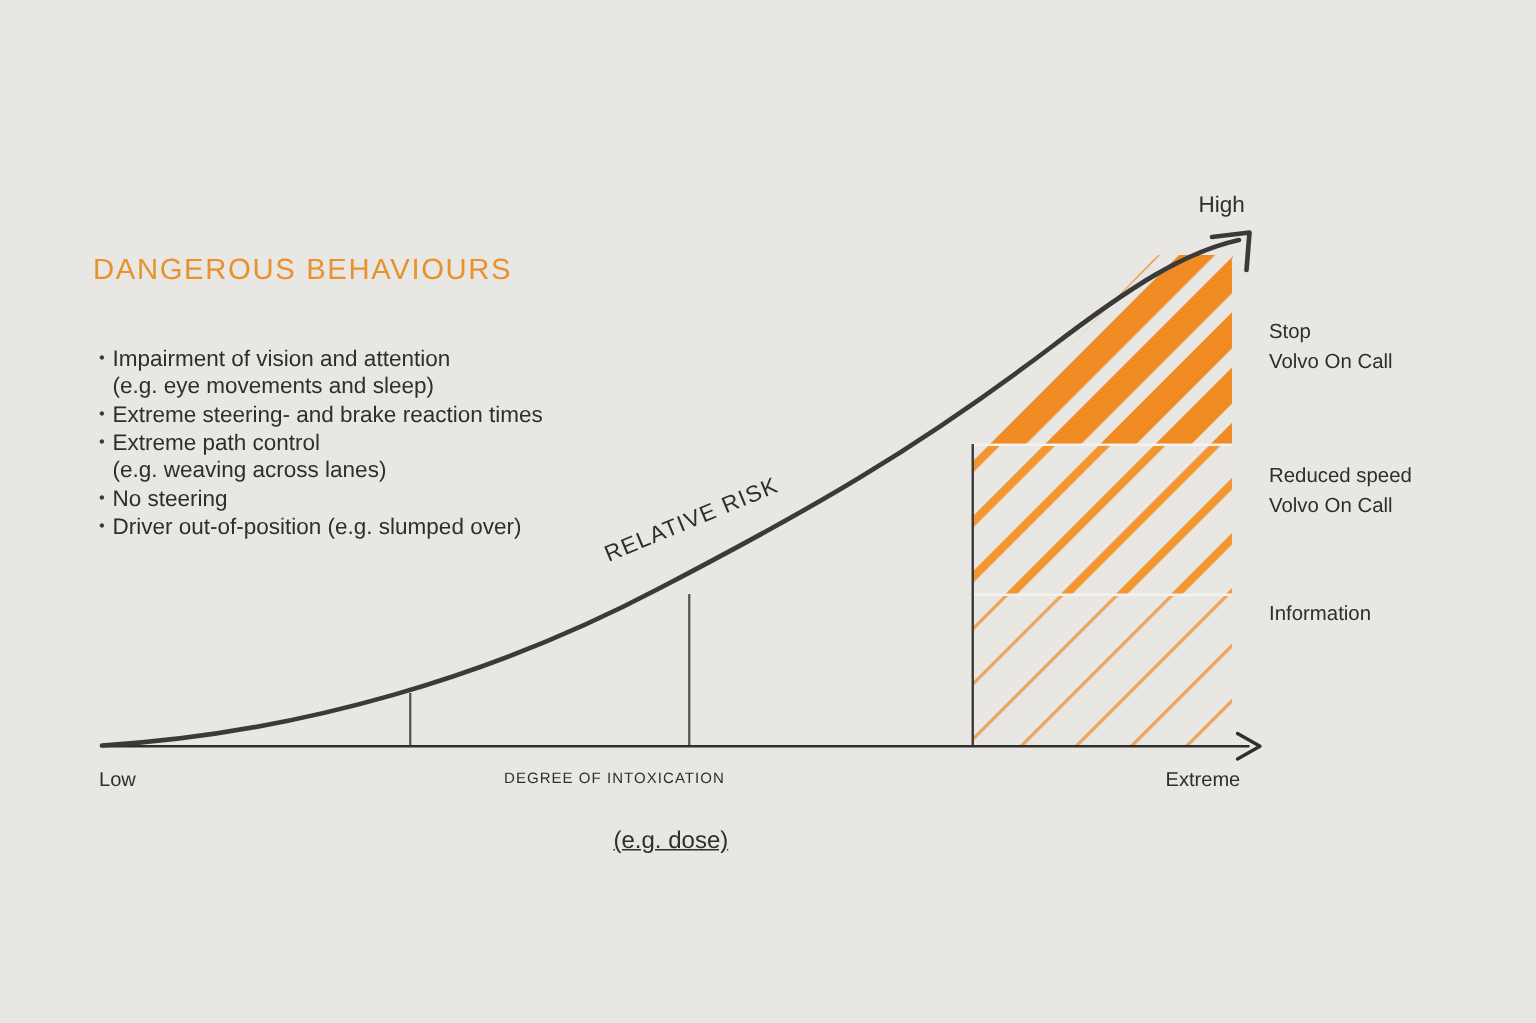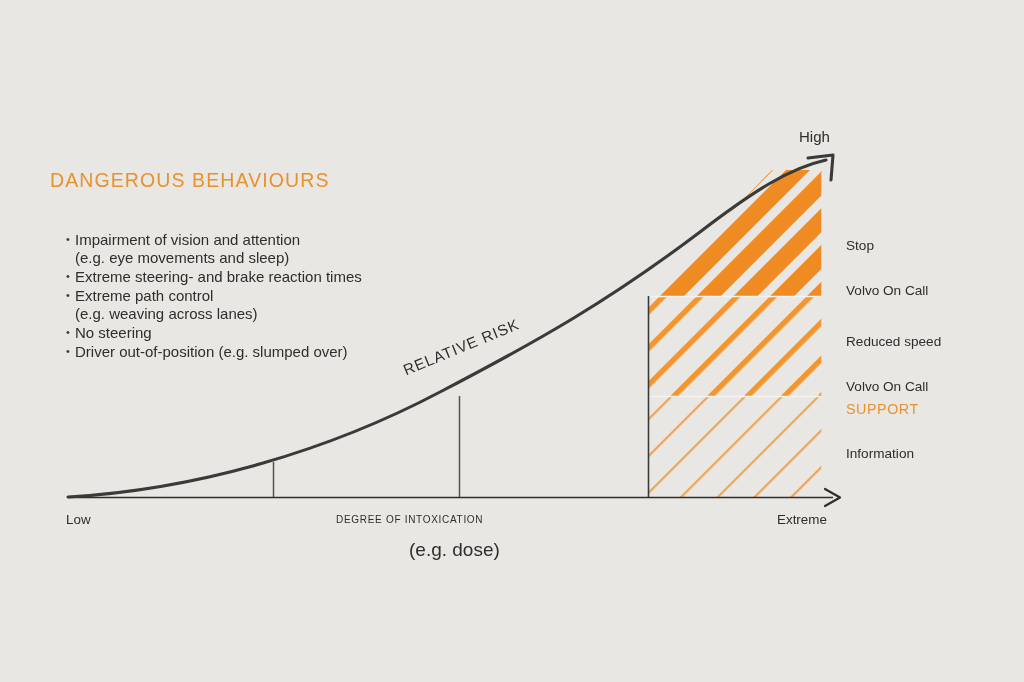--- a/index.html
+++ b/index.html
@@ -22,21 +22,21 @@
     position: absolute;
     left: 0;
     top: 0;
     width: 1024px;
     height: 682px;
   }
 
   
   .headline {
     position: absolute;
-    left: 50px;
+    left: 62px;
     top: 168px;
     width: 310px;
   }
   .headline-line {
     color: #e8922e;
     font-size: 19.5px;
     letter-spacing: 1.1px;
     line-height: 24.5px;
     font-weight: 400;
     white-space: nowrap;
@@ -82,42 +82,42 @@
     font-size: 14.3px;
     letter-spacing: 0.55px;
     line-height: 20px;
     white-space: nowrap;
   }
   .legend-item {
     color: #2e2e2c;
     font-size: 13.6px;
     line-height: 20.2px;
     white-space: nowrap;
-    margin-top: 25px;
   }
   .legend-stop   { top: 211px; }
   .legend-state  { top: 307px; }
   .legend-support{ top: 399px; }
 
   
   .ax-text {
     position: absolute;
     color: #2e2e2c;
     white-space: nowrap;
   }
   .ax-low      { left: 66px;  top: 512px; font-size: 13.4px; }
   .ax-extreme  { left: 777px; top: 512px; font-size: 13.4px; }
   .ax-high     { left: 799px; top: 128px; font-size: 15px; }
   .ax-xtitle {
     left: 336px; top: 514px;
     font-size: 10px; letter-spacing: 0.7px;
   }
   .ax-xsub {
-    left: 409px; top: 539px;
-    font-size: 19px;
+    left: 409px; top: 552px;
+    font-size: 16px;
+    text-decoration: underline;
   }
 
   
   .curve-label {
     position: absolute;
     left: 404px;
     top: 362px;
     color: #2e2e2c;
     font-size: 15.2px;
     letter-spacing: 0.9px;
@@ -250,21 +250,20 @@
     <div class="legend-item">Stop</div>
     <div class="legend-item">Volvo On Call</div>
   </div>
 
   <div class="legend-block legend-state">
     <div class="legend-item">Reduced speed</div>
     <div class="legend-item">Volvo On Call</div>
   </div>
 
   <div class="legend-block legend-support">
-    <div class="legend-title">SUPPORT</div>
     <div class="legend-item">Information</div>
   </div>
 
   <div class="ax-text ax-high">High</div>
   <div class="ax-text ax-low">Low</div>
   <div class="ax-text ax-extreme">Extreme</div>
   <div class="ax-text ax-xtitle">DEGREE OF INTOXICATION</div>
   <div class="ax-text ax-xsub">(e.g. dose)</div>
 
   <div class="curve-label">RELATIVE RISK</div>

